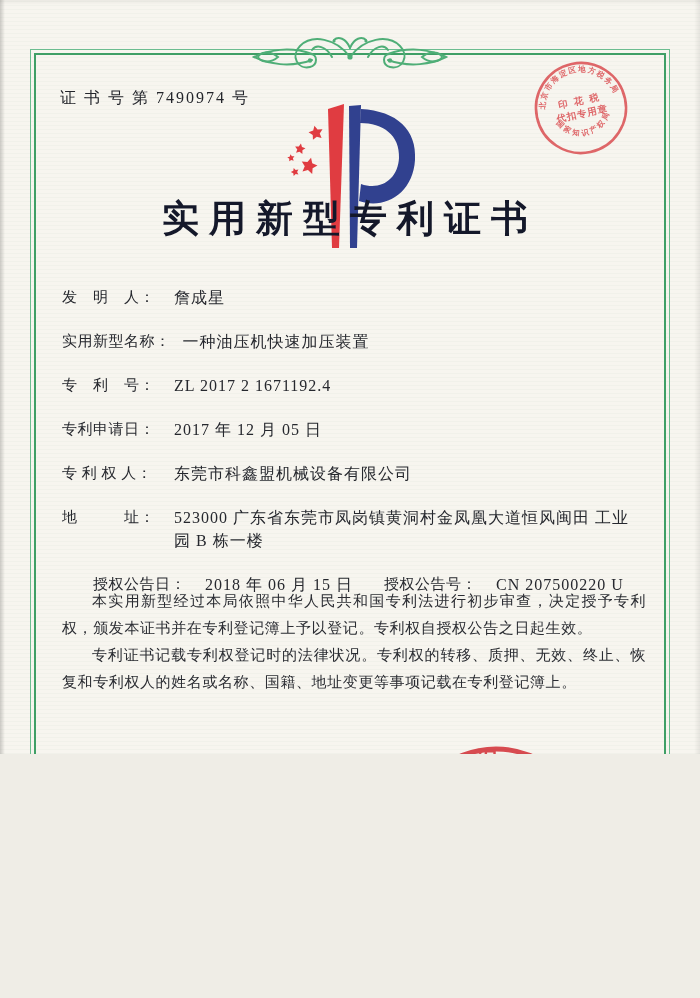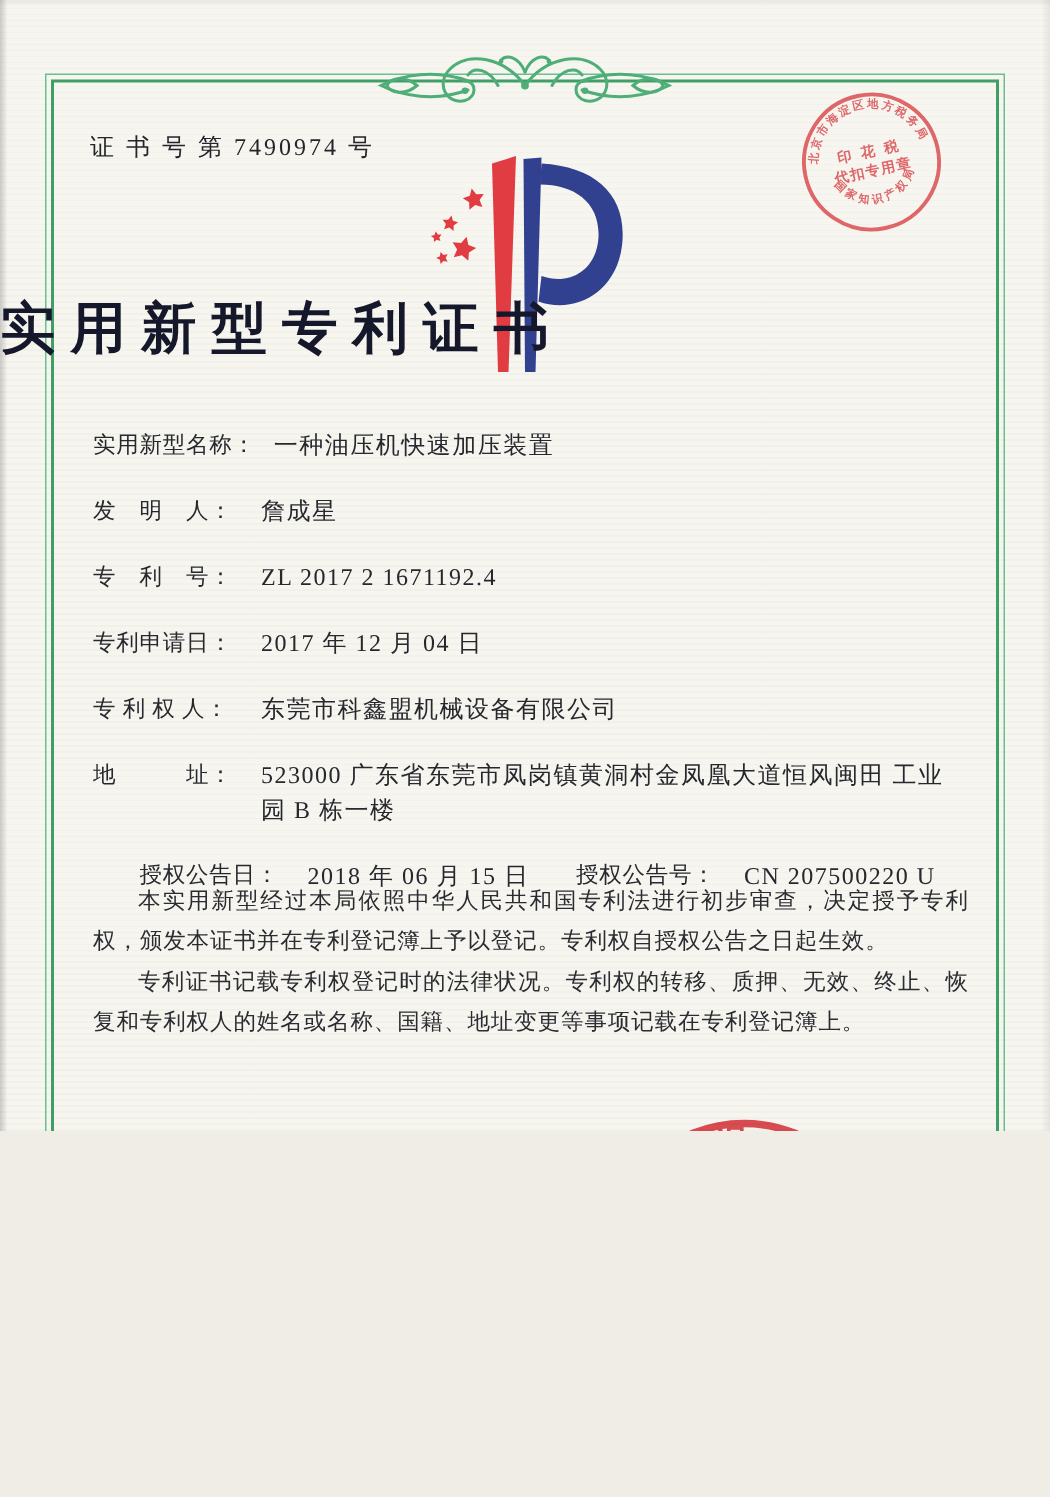--- a/index.html
+++ b/index.html
@@ -21,21 +21,21 @@
   
   .frame-a{position:absolute;left:30px;top:49px;width:638px;height:919px;border:1px solid #6cbd90;}
   .frame-b{position:absolute;left:34px;top:53px;width:628px;height:911px;border:2px solid #3f9f66;}
   .ornament{position:absolute;pointer-events:none;}
   .orn-top{left:220px;top:24px;}
   .orn-bl{left:26px;top:872px;}
   .orn-br{left:576px;top:872px;transform:scaleX(-1);}
   
   .cert-no{position:absolute;left:60px;top:88px;font-size:16px;letter-spacing:2px;color:#23252b;}
   .logo{position:absolute;left:283px;top:100px;}
-  .title{position:absolute;left:0;top:194px;width:700px;text-align:left;
+  .title{position:absolute;left:0;top:194px;width:700px;text-align:center;
          font-size:37px;font-weight:600;letter-spacing:10px;color:#14182a;}
   
   .fields{position:absolute;left:62px;top:286px;width:584px;color:#26282e;}
   .f-row{display:flex;align-items:flex-start;margin-bottom:21px;line-height:23px;}
   .f-label{flex:0 0 100px;font-size:15px;white-space:pre;letter-spacing:0.5px;}
   .f-value{font-size:16px;padding-left:12px;letter-spacing:1px;}
   .f-value.addr{max-width:455px;}
   .grant-left{display:flex;flex:0 0 322px;justify-content:center;}
   .grant-right{display:flex;}
   
@@ -141,34 +141,34 @@
       <use href="#star5" transform="translate(8,58) scale(0.38) rotate(-8)"></use>
       <use href="#star5" transform="translate(26,66) scale(0.85) rotate(14)"></use>
       <use href="#star5" transform="translate(12,72) scale(0.42) rotate(-18)"></use>
     </g>
   </svg>
 
   <div class="title">实用新型专利证书</div>
 
   <div class="fields">
     <div class="f-row">
+      <span class="f-label">发　明　人：</span>
+      <span class="f-value">詹成星</span>
+    </div>
+    <div class="f-row">
       <span class="f-label">实用新型名称：</span>
       <span class="f-value">一种油压机快速加压装置</span>
     </div>
     <div class="f-row">
-      <span class="f-label">发　明　人：</span>
-      <span class="f-value">詹成星</span>
-    </div>
-    <div class="f-row">
       <span class="f-label">专　利　号：</span>
       <span class="f-value">ZL 2017 2 1671192.4</span>
     </div>
     <div class="f-row">
       <span class="f-label">专利申请日：</span>
-      <span class="f-value">2017 年 12 月 04 日</span>
+      <span class="f-value">2017 年 12 月 05 日</span>
     </div>
     <div class="f-row">
       <span class="f-label">专 利 权 人：</span>
       <span class="f-value">东莞市科鑫盟机械设备有限公司</span>
     </div>
     <div class="f-row">
       <span class="f-label">地　　　址：</span>
       <span class="f-value addr">523000 广东省东莞市凤岗镇黄洞村金凤凰大道恒风闽田 工业园 B 栋一楼</span>
     </div>
     <div class="f-row">

